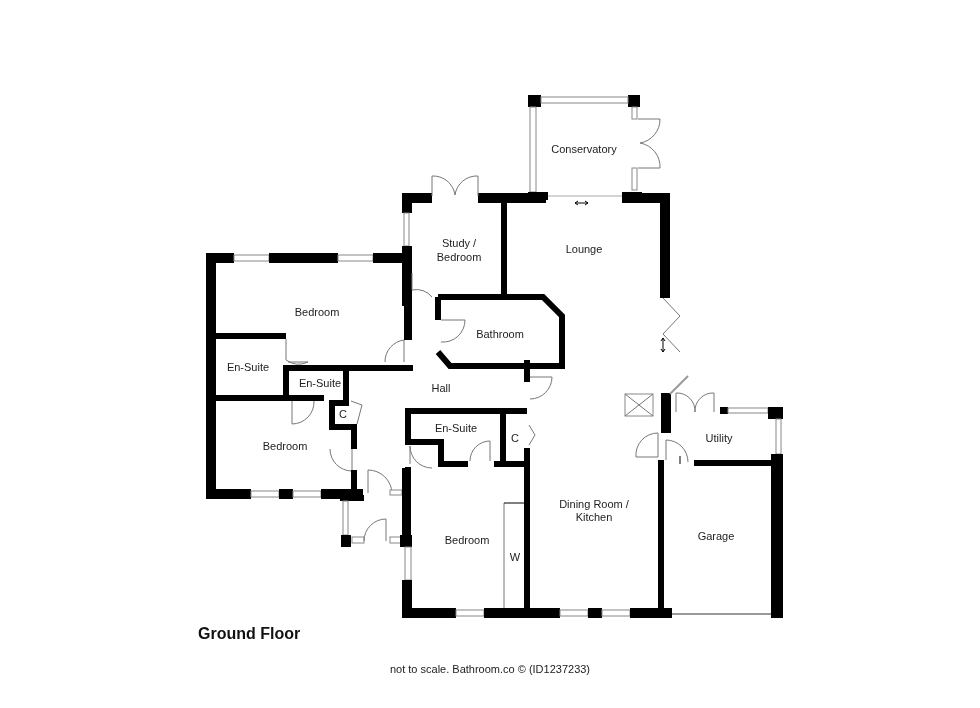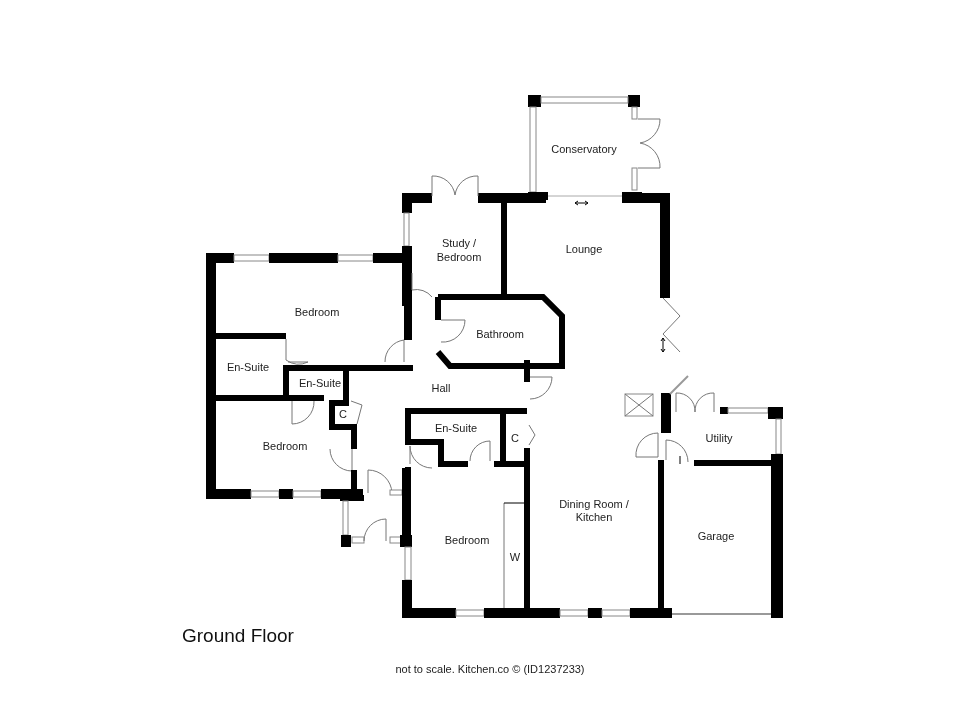--- a/index.html
+++ b/index.html
@@ -3,21 +3,21 @@
 <meta charset="utf-8">
 <style>
   html, body { margin: 0; padding: 0; background: #ffffff; }
   body { width: 980px; height: 708px; position: relative; overflow: hidden; font-family: "Liberation Sans", sans-serif; }
   svg { position: absolute; left: 0; top: 0; }
   .wall { fill: #000; }
   .win { fill: #fff; stroke: #888; stroke-width: 1; }
   .winline { stroke: #aaa; stroke-width: 1; }
   .door { stroke: #777; stroke-width: 1; fill: none; }
   .room-label { font-family: "Liberation Sans", sans-serif; font-size: 11px; fill: #222; }
-  .title { position: absolute; left: 182px; top: 625px; font-size: 19px; font-weight: normal; color: #111; font-family: "Liberation Sans", sans-serif; }
+  .title { position: absolute; left: 198px; top: 625px; font-size: 16px; font-weight: bold; color: #111; font-family: "Liberation Sans", sans-serif; }
   .disclaimer { position: absolute; left: 250px; width: 480px; top: 662px; text-align: center; font-size: 11px; line-height: 14px; color: #222; font-family: "Liberation Sans", sans-serif; }
 </style>
 </head>
 <body>
 
 <svg width="980" height="708" viewBox="0 0 980 708">
 
   <g>
     <rect class="wall" x="528" y="95" width="13" height="12"></rect>
     <rect class="wall" x="628" y="95" width="12" height="12"></rect>
@@ -165,14 +165,14 @@
     <text class="room-label" x="594" y="508" text-anchor="middle">Dining Room /</text>
     <text class="room-label" x="594" y="521" text-anchor="middle">Kitchen</text>
     <text class="room-label" x="716" y="540" text-anchor="middle">Garage</text>
     <text class="room-label" x="467" y="544" text-anchor="middle">Bedroom</text>
     <text class="room-label" x="515" y="561" text-anchor="middle">W</text>
   </g>
 </svg>
 
 <div class="title">Ground Floor</div>
 <div class="disclaimer">
-  <div>not to scale. Kitchen.co © (ID1237233)</div>
+  <div>not to scale. Bathroom.co © (ID1237233)</div>
 </div>
 
 </body></html>

